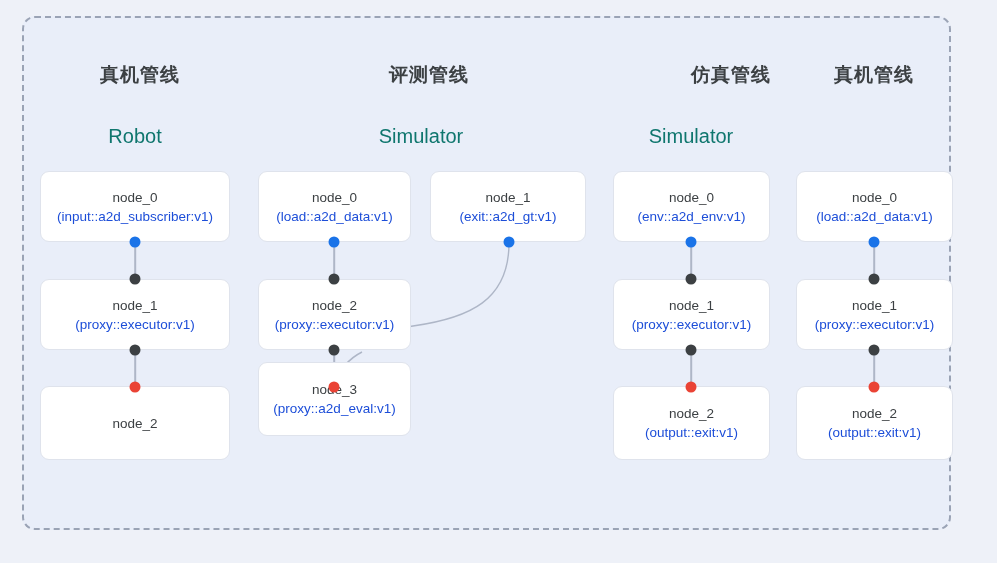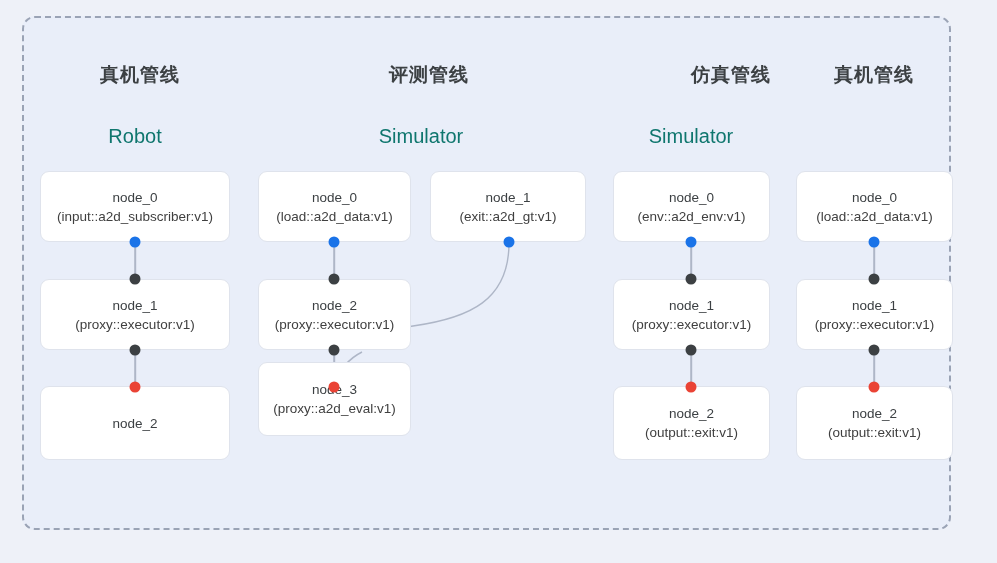--- a/index.html
+++ b/index.html
@@ -56,21 +56,21 @@
     justify-content: center;
     z-index: 3;
   }
   .node-title {
     font-size: 13.5px;
     color: #3c4043;
     line-height: 19px;
   }
   .node-sub {
     font-size: 13.5px;
-    color: #404040;
+    color: #1d4ed8;
     line-height: 19px;
     white-space: nowrap;
   }
   .port {
     position: absolute;
     width: 11px;
     height: 11px;
     border-radius: 50%;
     transform: translate(-50%, -50%);
     z-index: 5;

